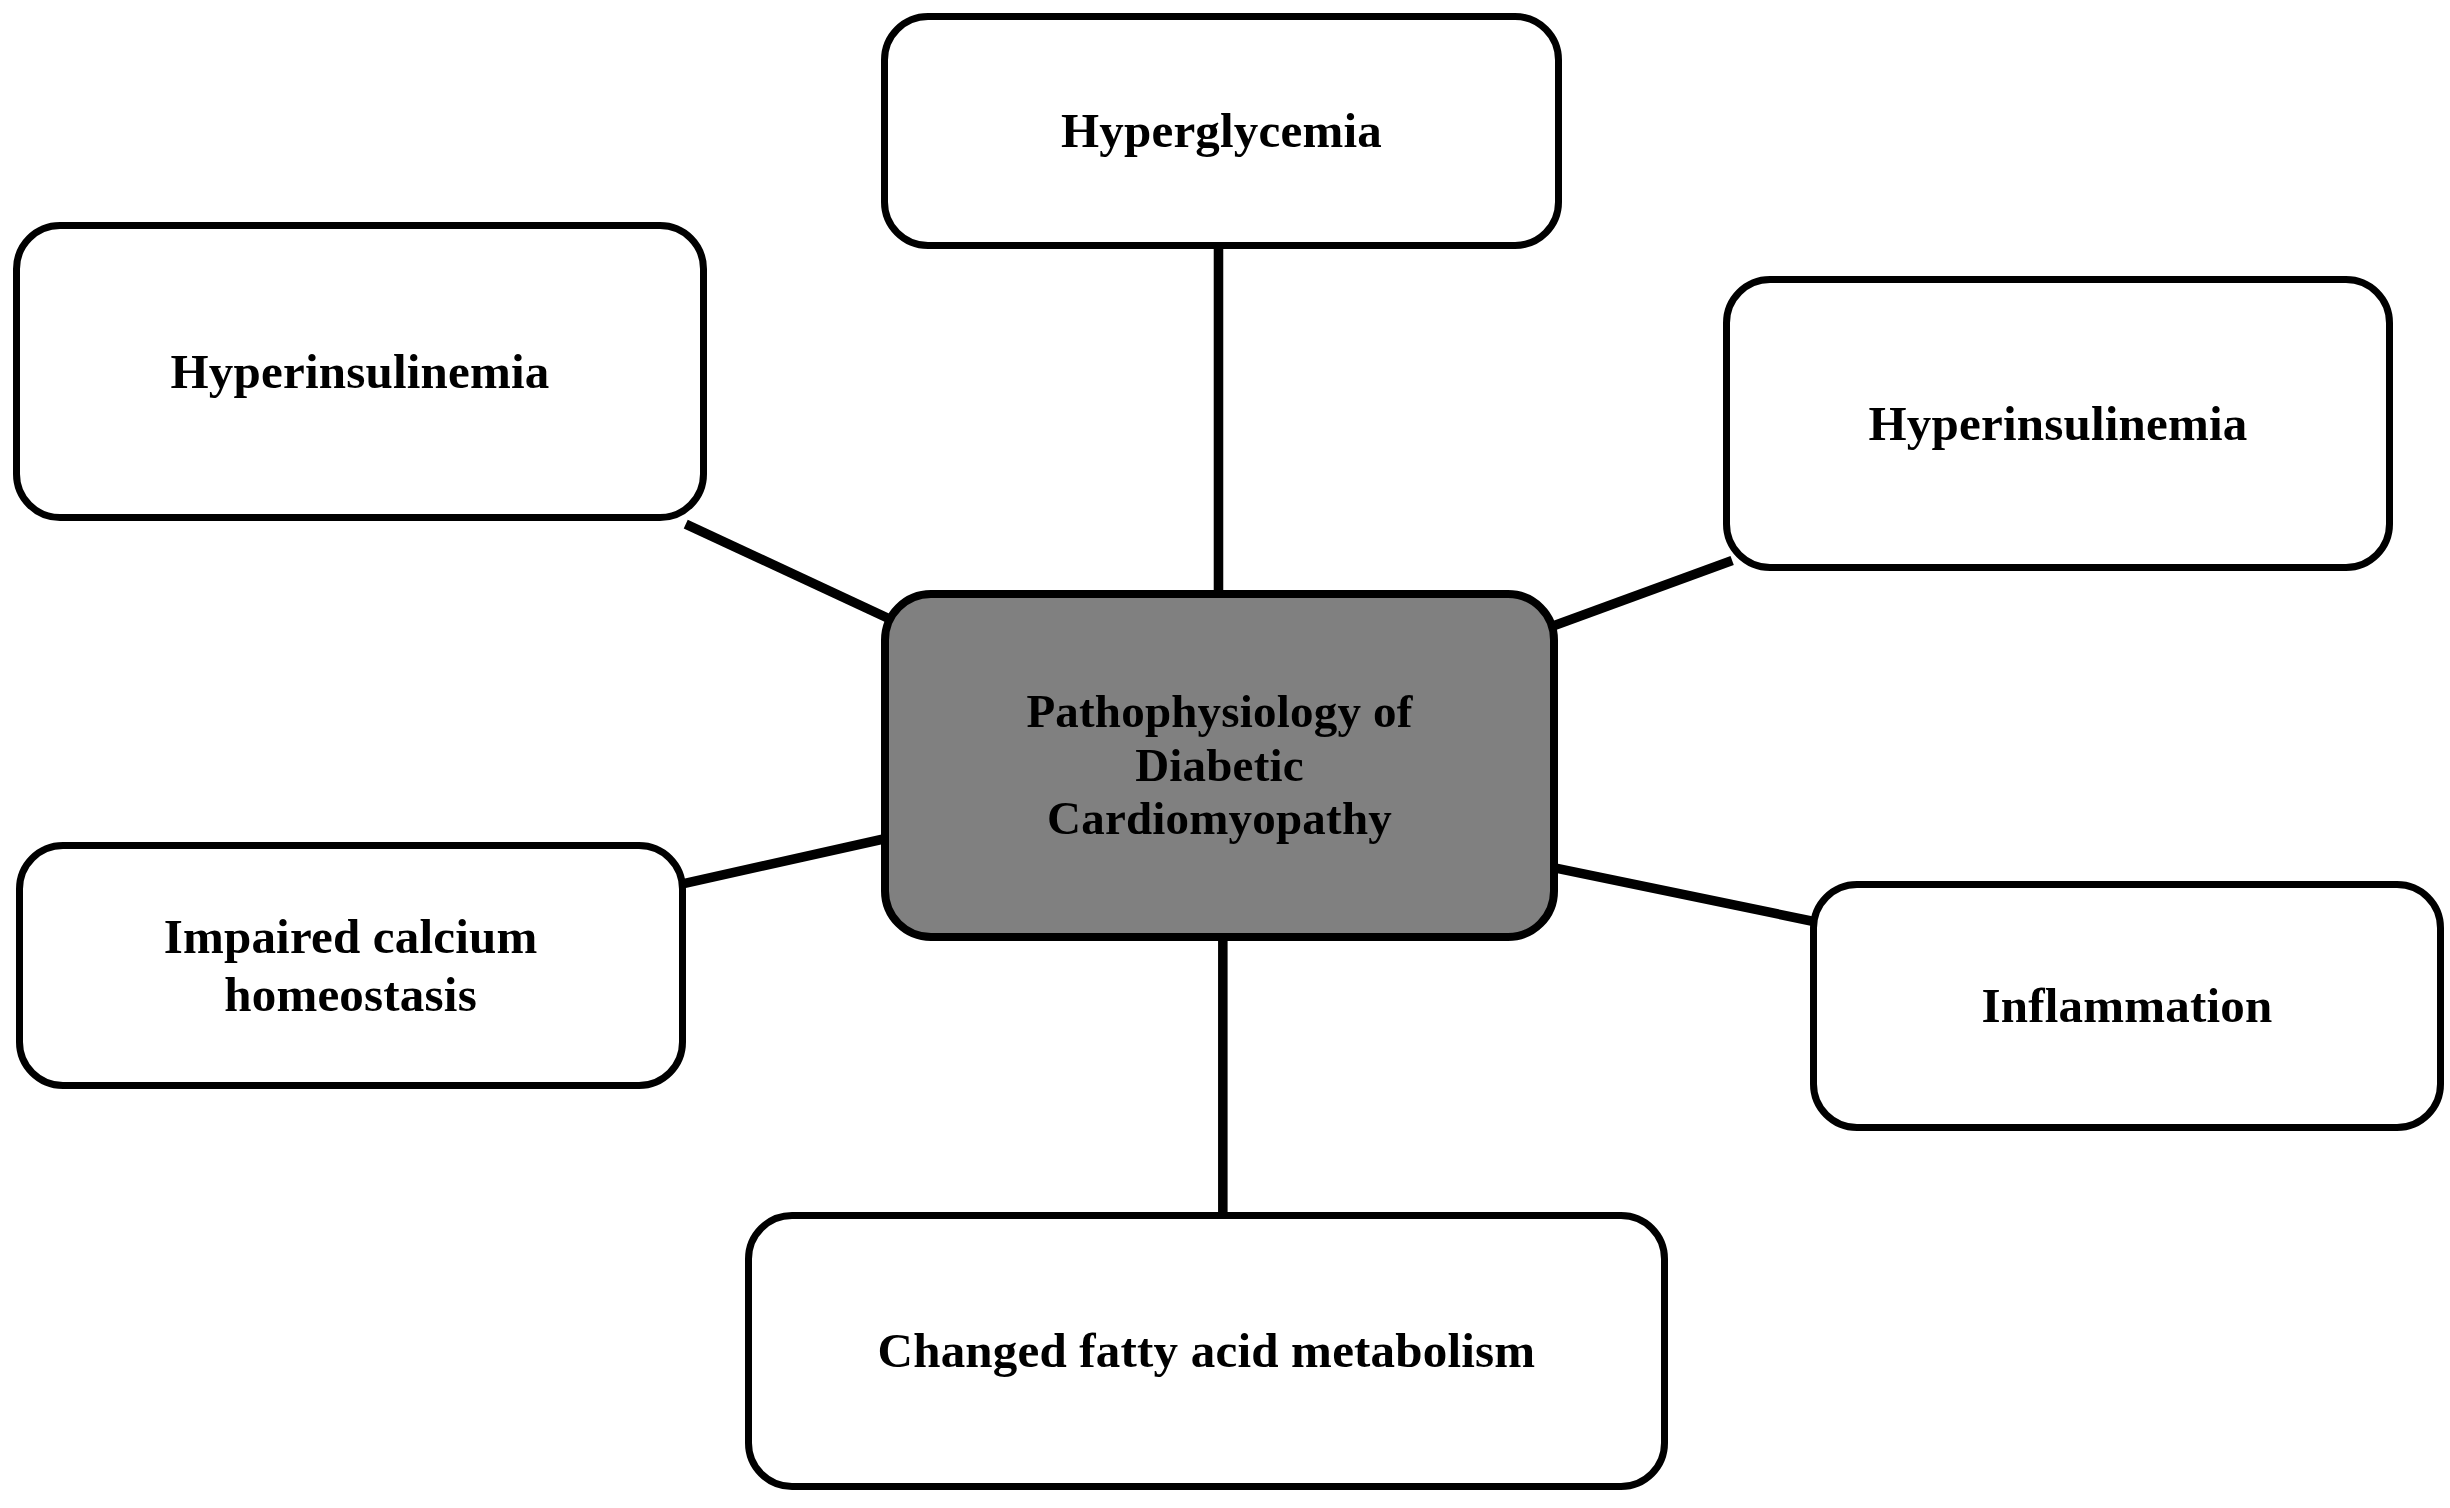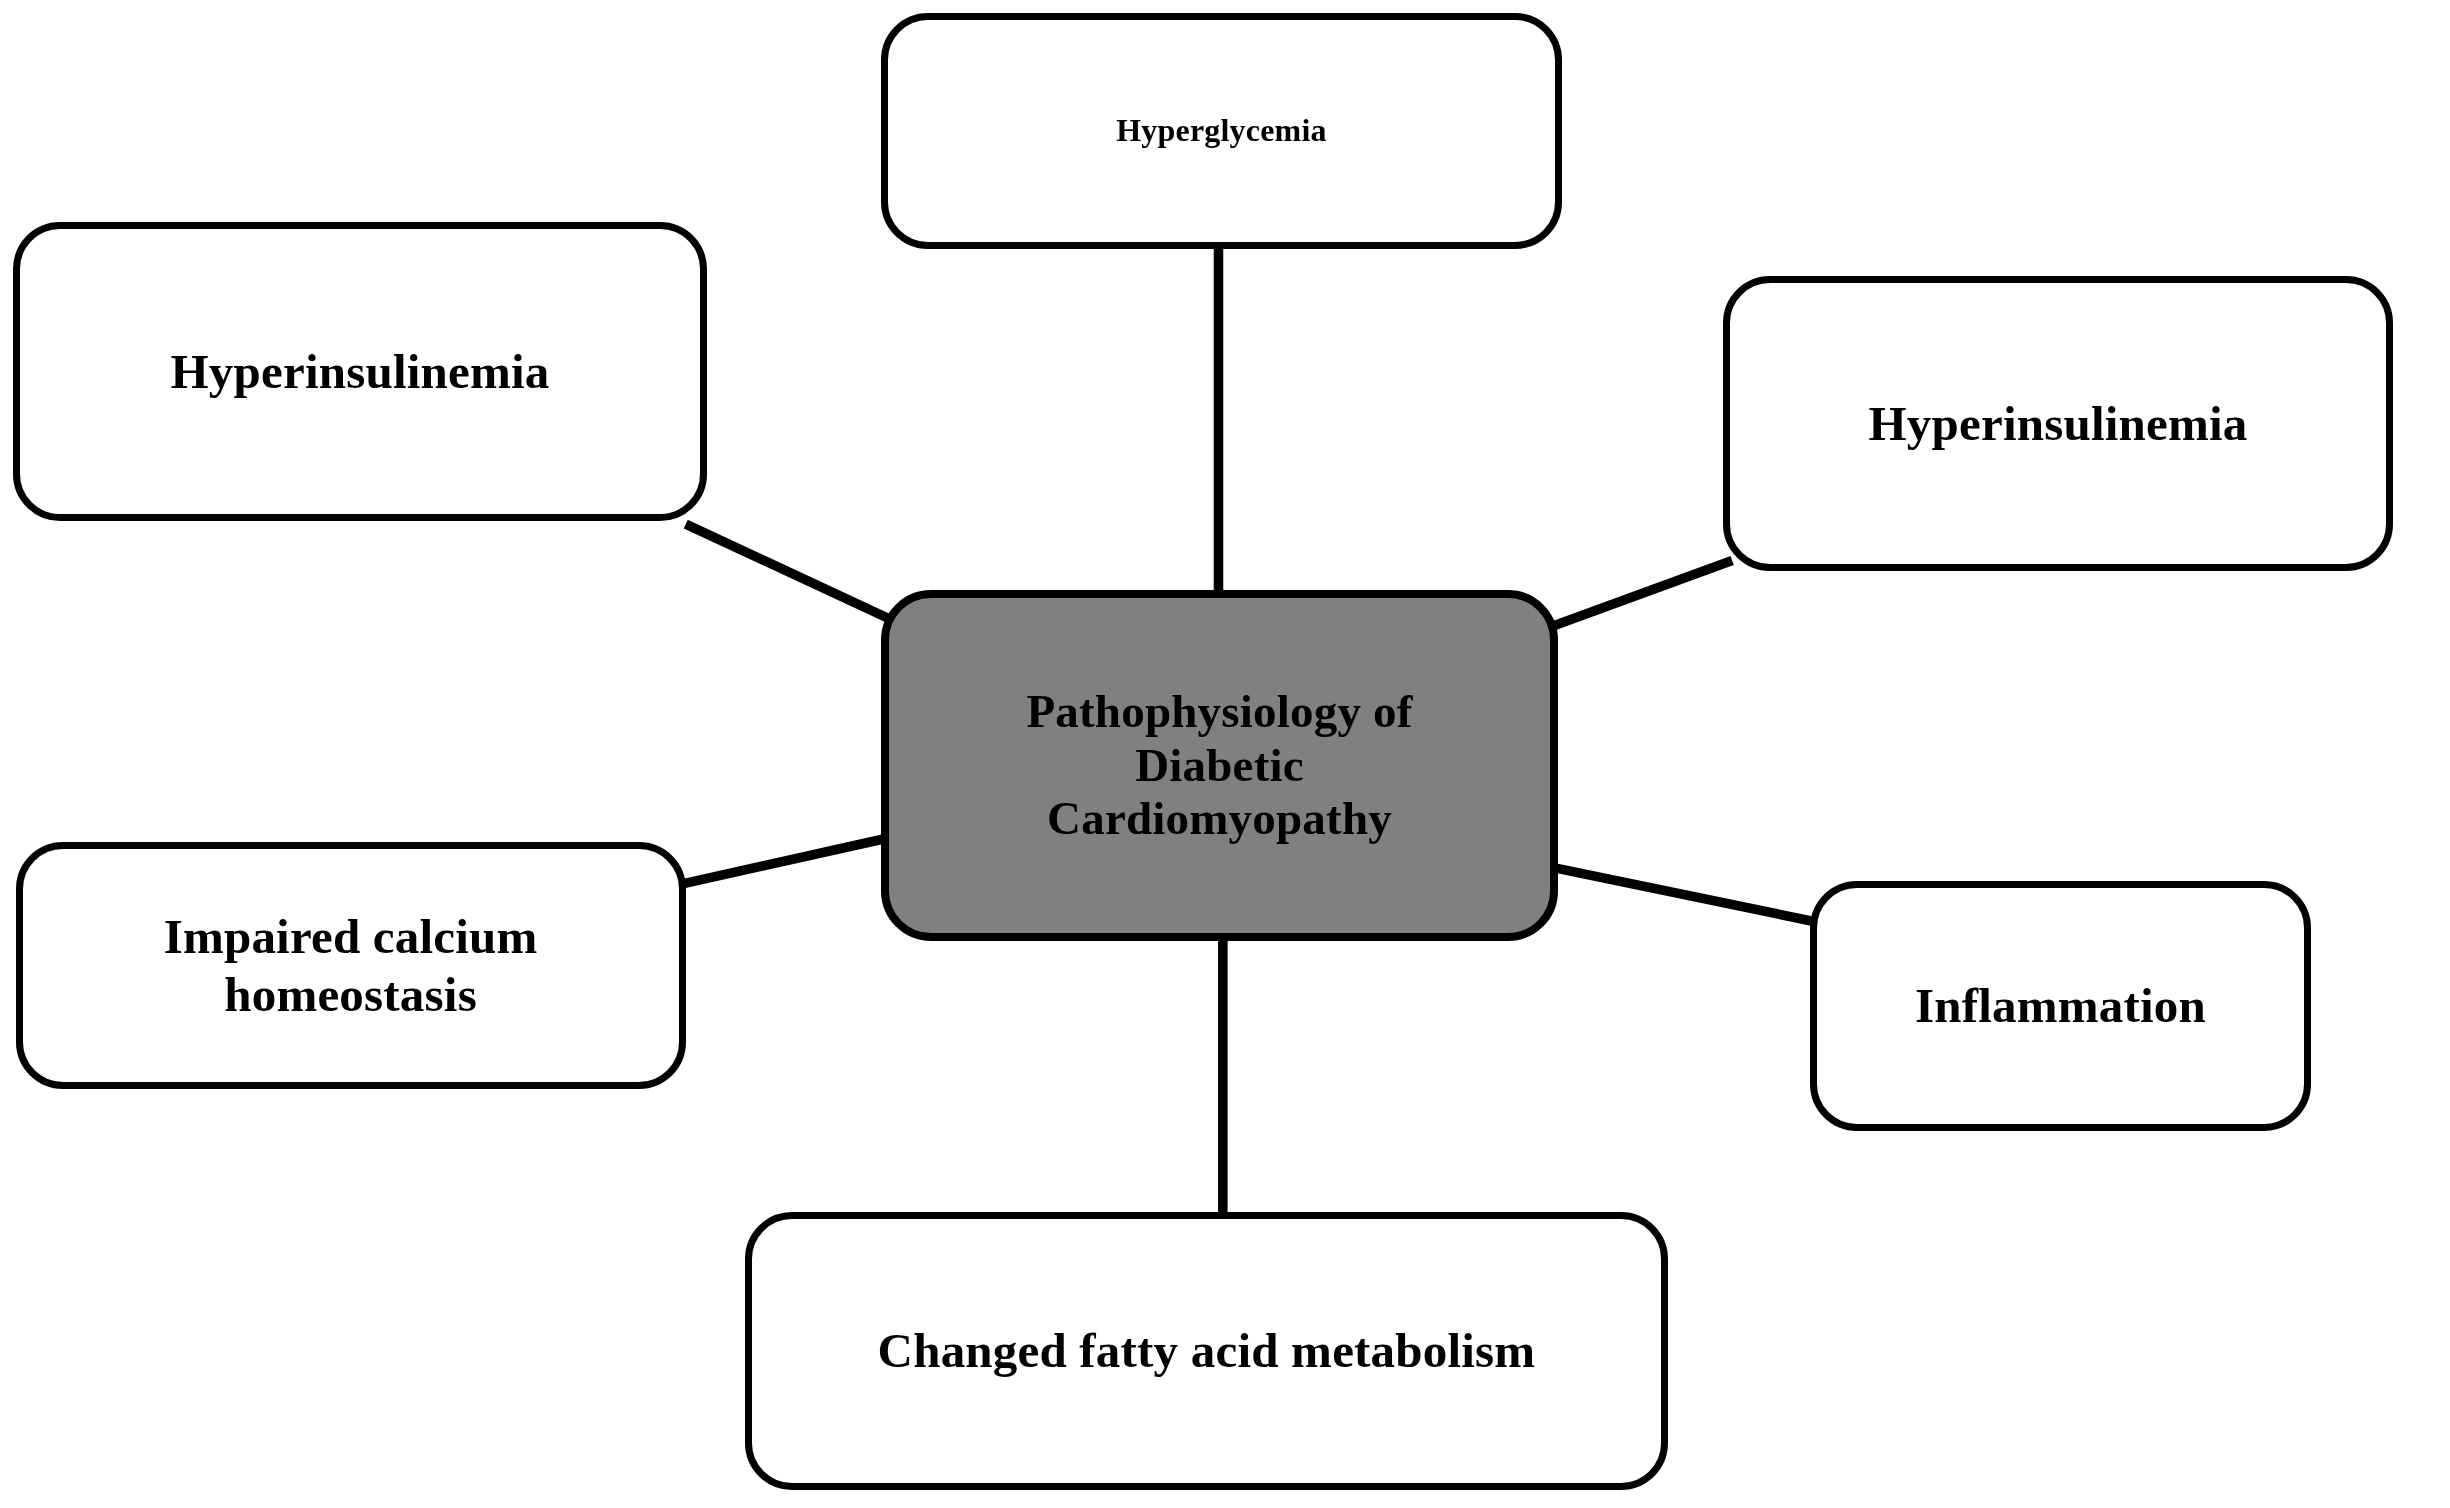--- a/index.html
+++ b/index.html
@@ -64,21 +64,21 @@
     text-align: center;
   }
 
   
   #node-hyperglycemia {
     left: 881px;
     top: 13px;
     width: 681px;
     height: 236px;
   }
-  #node-hyperglycemia .node-label { font-size: 32px; }
+  #node-hyperglycemia .node-label { font-size: 49px; }
 
   
   #node-hyperinsulinemia {
     left: 13px;
     top: 222px;
     width: 694px;
     height: 299px;
   }
   #node-hyperinsulinemia .node-label { font-size: 49px; }
 
@@ -97,21 +97,21 @@
     top: 842px;
     width: 670px;
     height: 247px;
   }
   #node-calcium .node-label { font-size: 49px; }
 
   
   #node-inflammation {
     left: 1810px;
     top: 881px;
-    width: 501px;
+    width: 634px;
     height: 250px;
   }
   #node-inflammation .node-label { font-size: 49px; }
 
   
   #node-fattyacid {
     left: 745px;
     top: 1212px;
     width: 923px;
     height: 278px;

